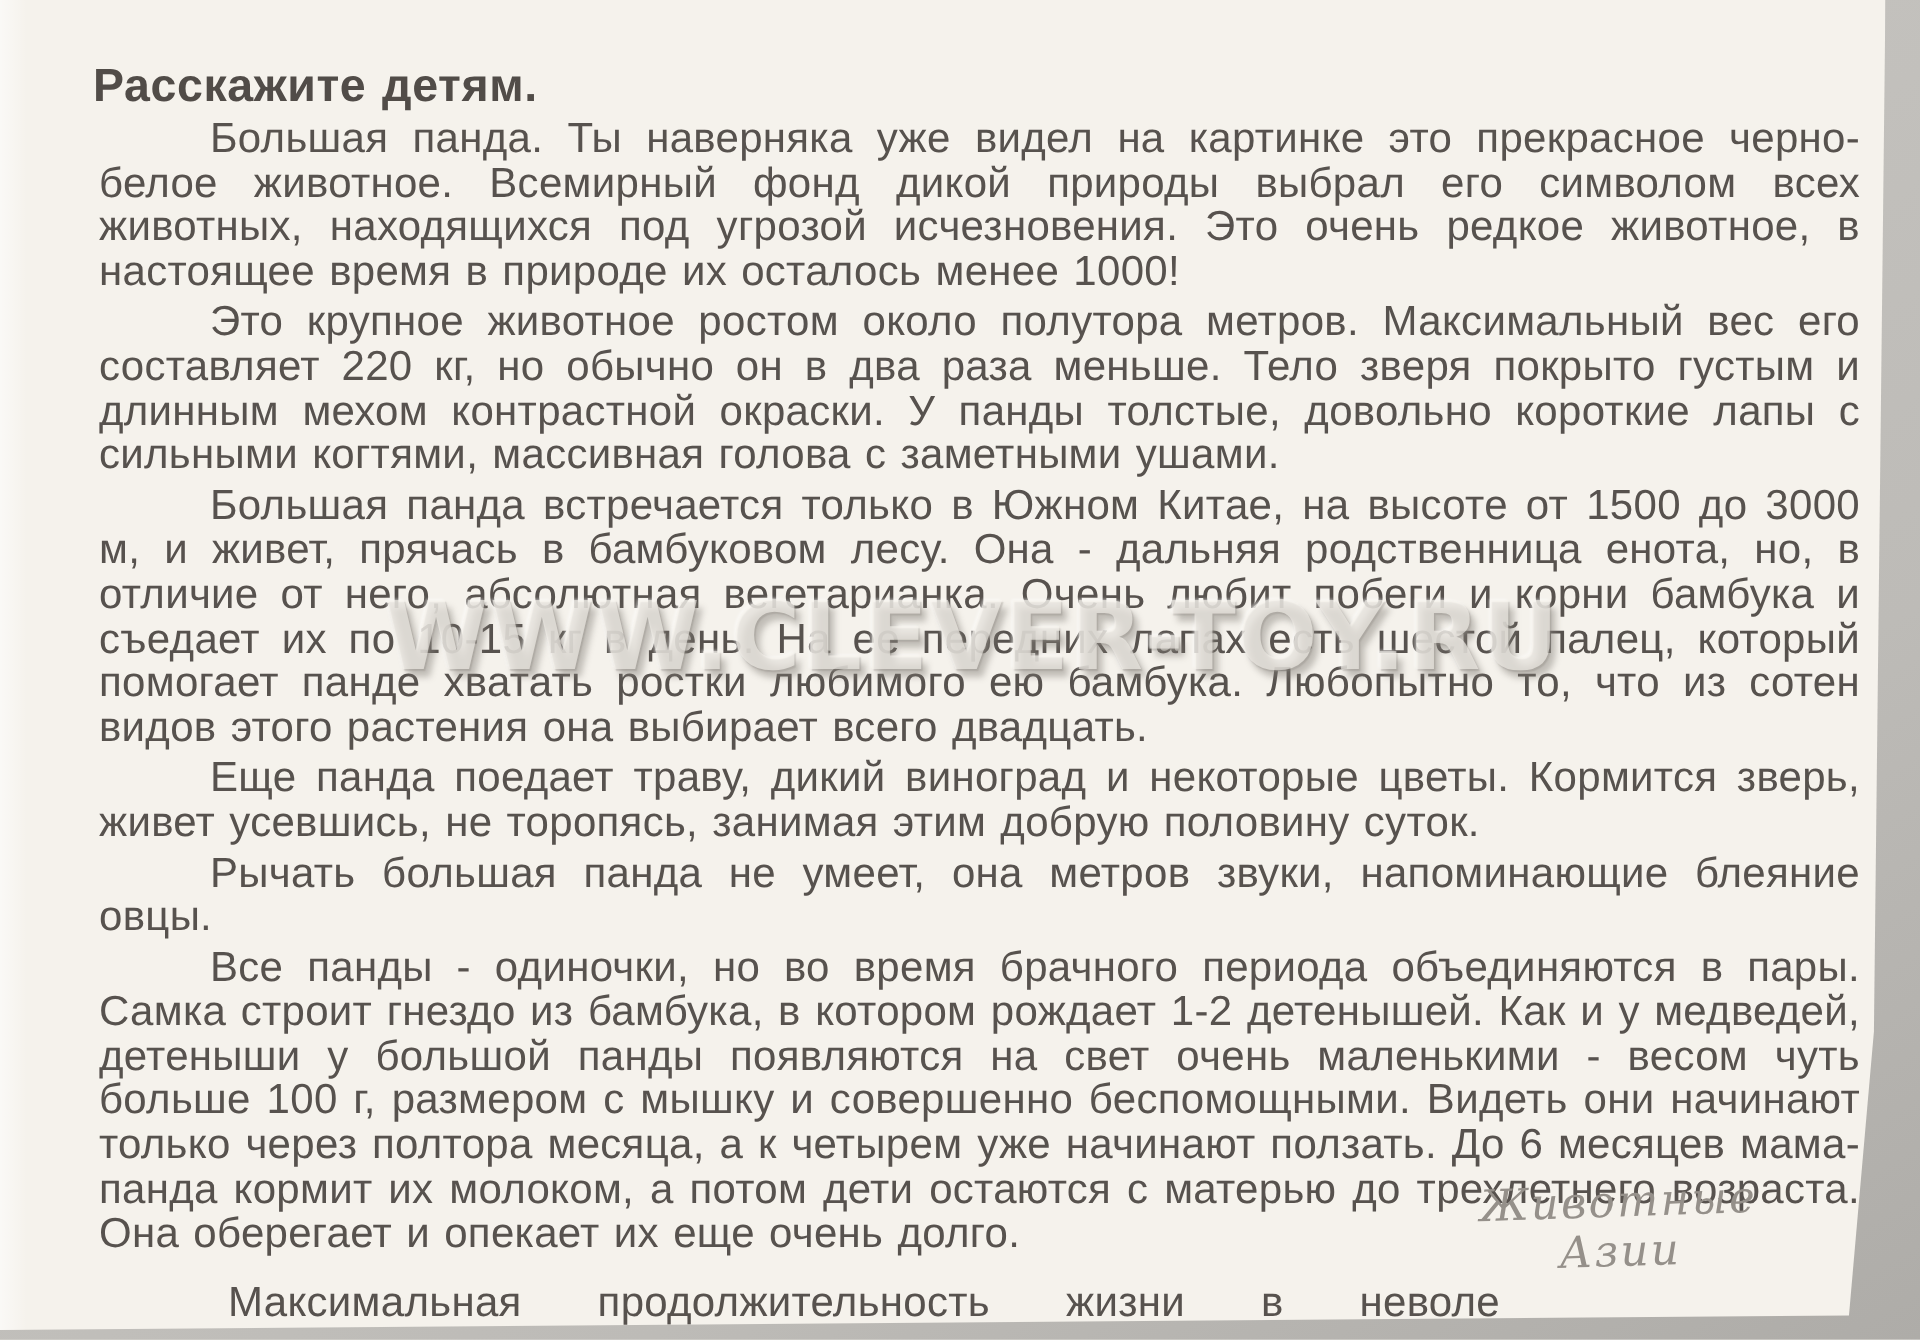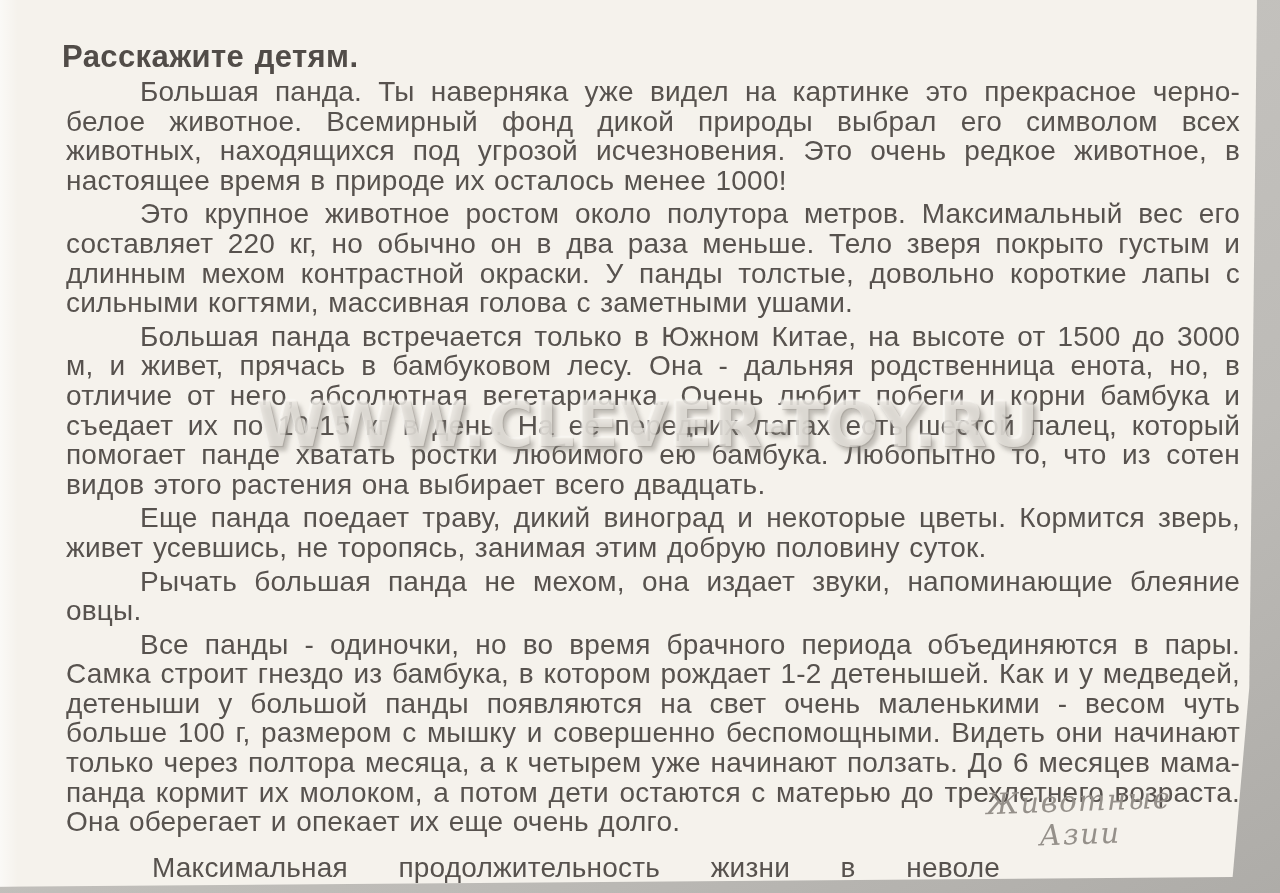--- a/index.html
+++ b/index.html
@@ -101,21 +101,21 @@
 
 <div class="photo">
   <div class="card">
     <div class="card-left-highlight"></div>
     <div class="content">
       <h1 class="title">Расскажите детям.</h1>
       <p class="para">Большая панда.  Ты наверняка уже видел на картинке это прекрасное черно-белое животное. Всемирный фонд дикой природы выбрал его символом всех животных, находящихся под угрозой исчезновения. Это очень редкое животное, в настоящее время в природе их осталось менее 1000!</p>
       <p class="para">Это крупное животное ростом около полутора метров. Максимальный вес его составляет 220 кг, но обычно он в два раза меньше. Тело зверя покрыто густым и длинным мехом контрастной окраски. У панды толстые, довольно короткие лапы с сильными когтями, массивная голова с заметными ушами.</p>
       <p class="para">Большая панда встречается только в Южном Китае, на высоте от 1500 до 3000 м, и живет, прячась в бамбуковом лесу. Она - дальняя родственница енота, но, в отличие от него, абсолютная вегетарианка. Очень любит побеги и корни бамбука и съедает их по 10-15 кг в день. На ее передних лапах  есть шестой палец, который помогает панде хватать ростки любимого ею бамбука. Любопытно то, что из сотен видов этого растения она выбирает всего двадцать.</p>
       <p class="para">Еще панда поедает траву, дикий виноград и некоторые цветы. Кормится  зверь, живет усевшись, не торопясь, занимая этим добрую половину суток.</p>
-      <p class="para">Рычать большая панда не мехом, она издает звуки, напоминающие блеяние овцы.</p>
+      <p class="para">Рычать большая панда не умеет, она метров звуки, напоминающие блеяние овцы.</p>
       <p class="para">Все панды - одиночки, но во время брачного периода объединяются в пары. Самка строит гнездо из бамбука, в котором рождает 1-2 детенышей. Как и у медведей, детеныши у большой панды появляются на свет  очень маленькими - весом чуть больше 100 г, размером с мышку и совершенно беспомощными. Видеть они начинают только через полтора месяца, а к четырем уже начинают ползать. До 6 месяцев мама-панда кормит их молоком, а потом дети остаются с матерью до трехлетнего возраста. Она оберегает и опекает их еще очень долго.</p>
       <div class="closing">
         <span class="closing-line1">Максимальная продолжительность жизни в неволе</span>
         <span class="closing-line2">составляет 26 лет.</span>
       </div>
     </div>
     <div class="signature">
       <div>Животные</div>
       <div>Азии</div>
     </div>

